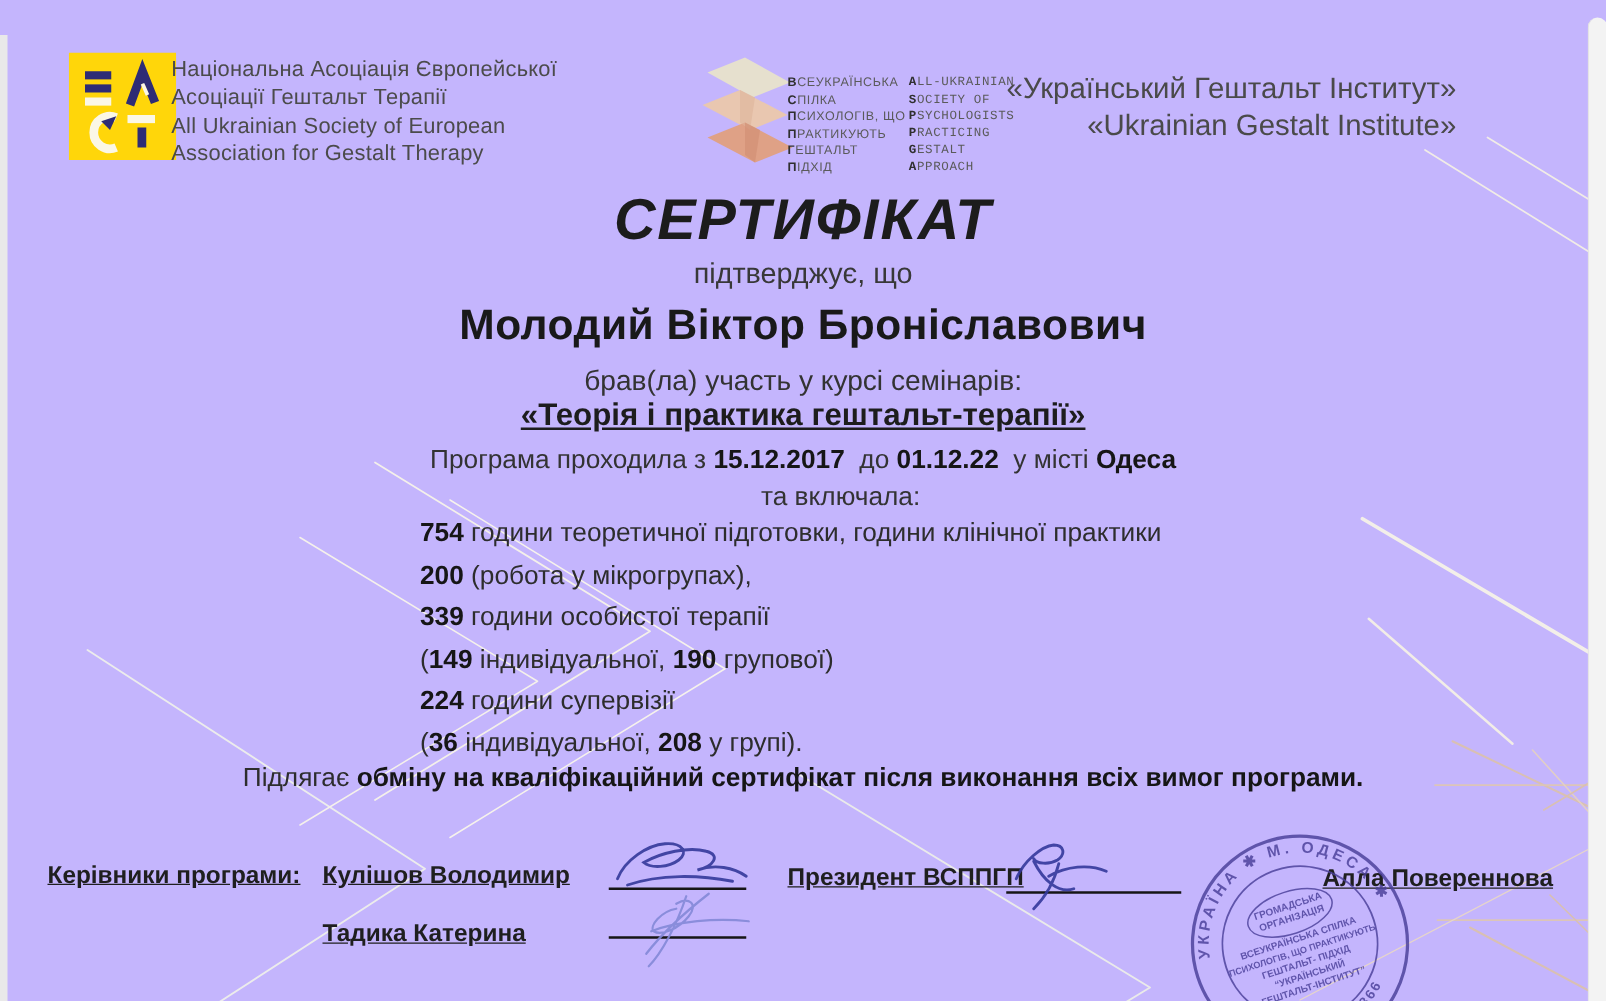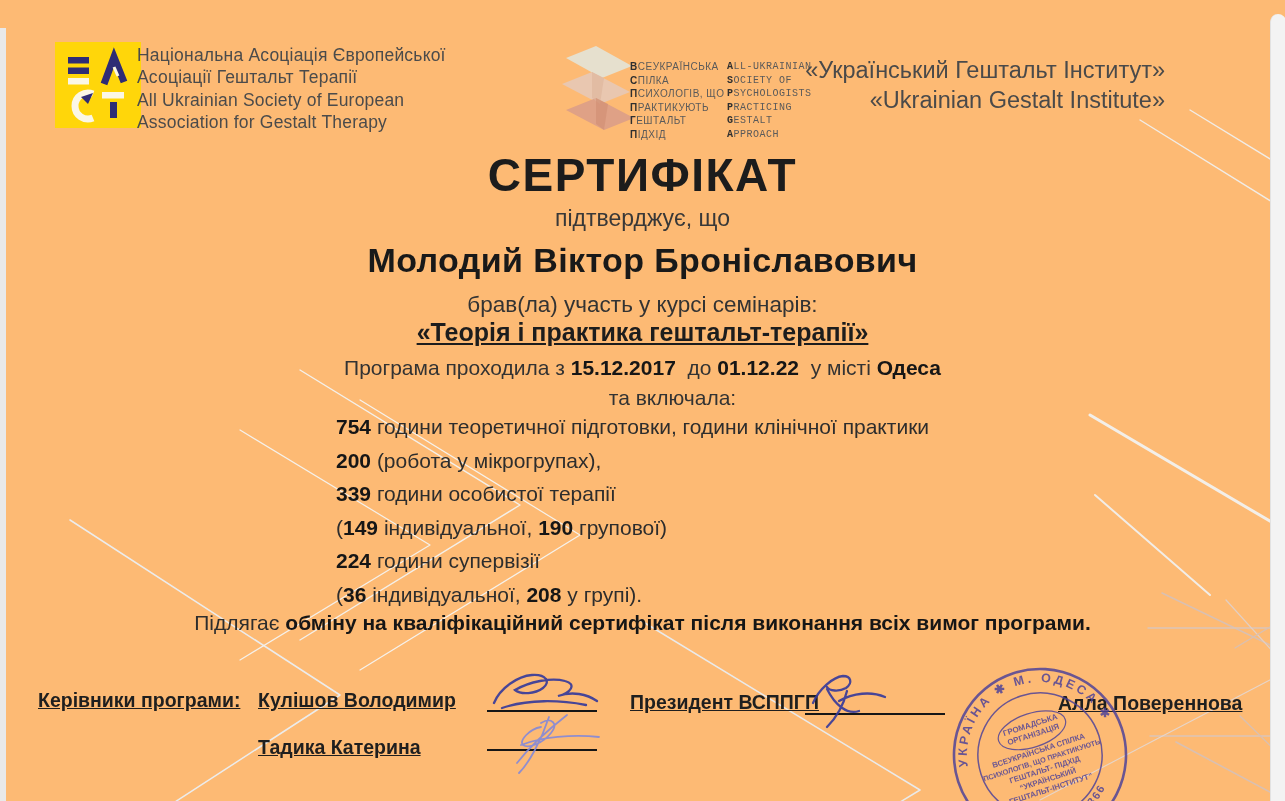--- a/index.html
+++ b/index.html
@@ -1,16 +1,16 @@
 <!DOCTYPE html>
 <html><head>
 <meta charset="utf-8">
 <style>
   html,body{margin:0;padding:0;background:#fff;}
-  .page{position:relative;width:1285px;height:801px;background:#fdba74;overflow:hidden;
+  .page{position:relative;width:1285px;height:801px;background:#c4b5fd;overflow:hidden;
         font-family:"Liberation Sans",sans-serif;color:#2e2e2e;}
   .abs{position:absolute;}
   .z1{z-index:1;}
   .bg-svg{position:absolute;left:0;top:0;z-index:0;}
   .sig-overlay{position:absolute;left:0;top:0;z-index:2;pointer-events:none;}
   .stamp-svg{position:absolute;left:930px;top:645px;z-index:3;}
 
   
   .edge-left{position:absolute;left:0;top:28px;width:6px;height:773px;background:#e9e9e9;z-index:1;}
   .scroll-track{position:absolute;left:1270px;top:14px;width:15px;height:787px;background:#f3f3f3;
@@ -21,21 +21,21 @@
   .eagt-text{left:137px;top:44px;font-size:17.5px;line-height:22.4px;color:#4b4b4b;letter-spacing:.2px;}
   .soc-logo{left:558px;top:44px;}
   .soc-col{top:47px;font-size:10px;line-height:13.6px;letter-spacing:.5px;color:#5a5a5a;font-weight:400;margin-top:13px;}
   .soc-col b{color:#2f2f2f;font-weight:700;}
   .soc-ua{left:630px;}
   .soc-en{left:727px;font-family:Liberation Mono, monospace;}
   .institute{right:120px;top:55px;text-align:right;font-size:23.5px;line-height:30px;color:#4a4a4a;margin-left:12px;}
 
   
   .cline{left:0;width:1285px;text-align:center;}
-  .title{top:148px;font-size:46px;font-weight:800;color:#1c1c1c;letter-spacing:1.5px;}
+  .title{top:148px;font-size:46px;font-weight:800;color:#1c1c1c;letter-spacing:1.5px;font-style:italic;}
   .confirms{top:205px;font-size:23px;color:#383838;}
   .name{top:241px;font-size:34px;font-weight:800;color:#191919;letter-spacing:.4px;}
   .participation{top:292px;font-size:22.5px;color:#333;}
   .course{top:318px;font-size:25px;font-weight:800;color:#1d1d1d;text-decoration:underline;}
   .program{top:356px;font-size:21px;color:#333;white-space:pre;}
   .program b,.hours-line b,.statement b{font-weight:800;color:#161616;}
   .included{top:386px;font-size:21px;color:#333;padding-left:30px;}
   .hours{left:336px;top:410px;font-size:21px;line-height:33.5px;color:#2d2d2d;text-align:left;}
   .statement{top:611px;font-size:21px;color:#2d2d2d;white-space:pre-wrap;}
 

